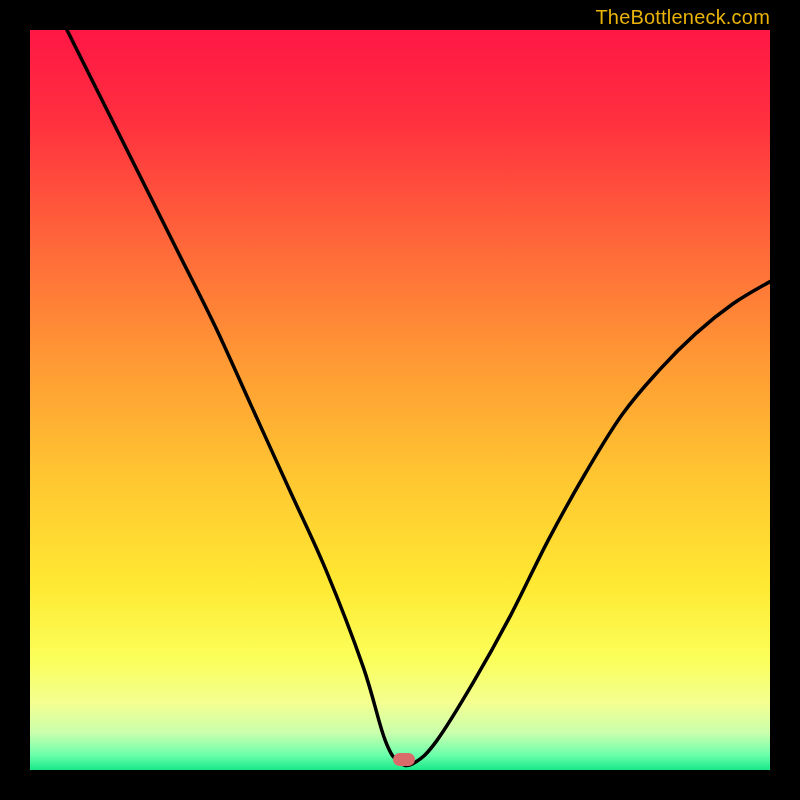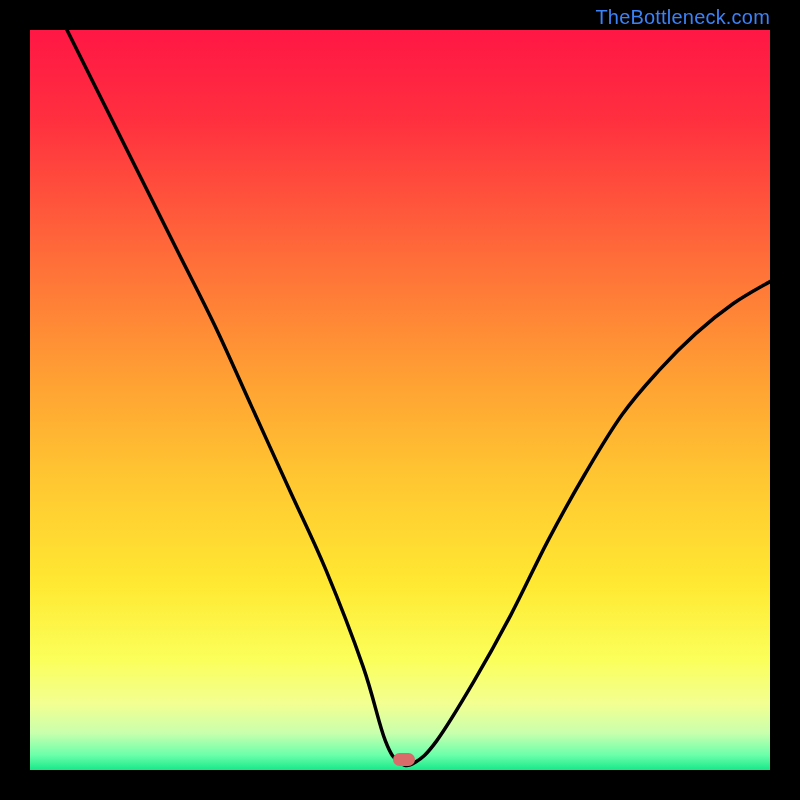--- a/index.html
+++ b/index.html
@@ -36,21 +36,21 @@
     position: absolute;
     left: 0;
     top: 0;
     width: 100%;
     height: 100%;
   }
   .attribution {
     position: absolute;
     top: 6px;
     right: 30px;
-    color: #3b82f6;
+    color: #eab308;
     font-size: 20px;
     font-weight: 500;
     letter-spacing: 0.2px;
   }
   .marker {
     position: absolute;
     background: #d96b6b;
     border-radius: 8px;
   }
 </style>

